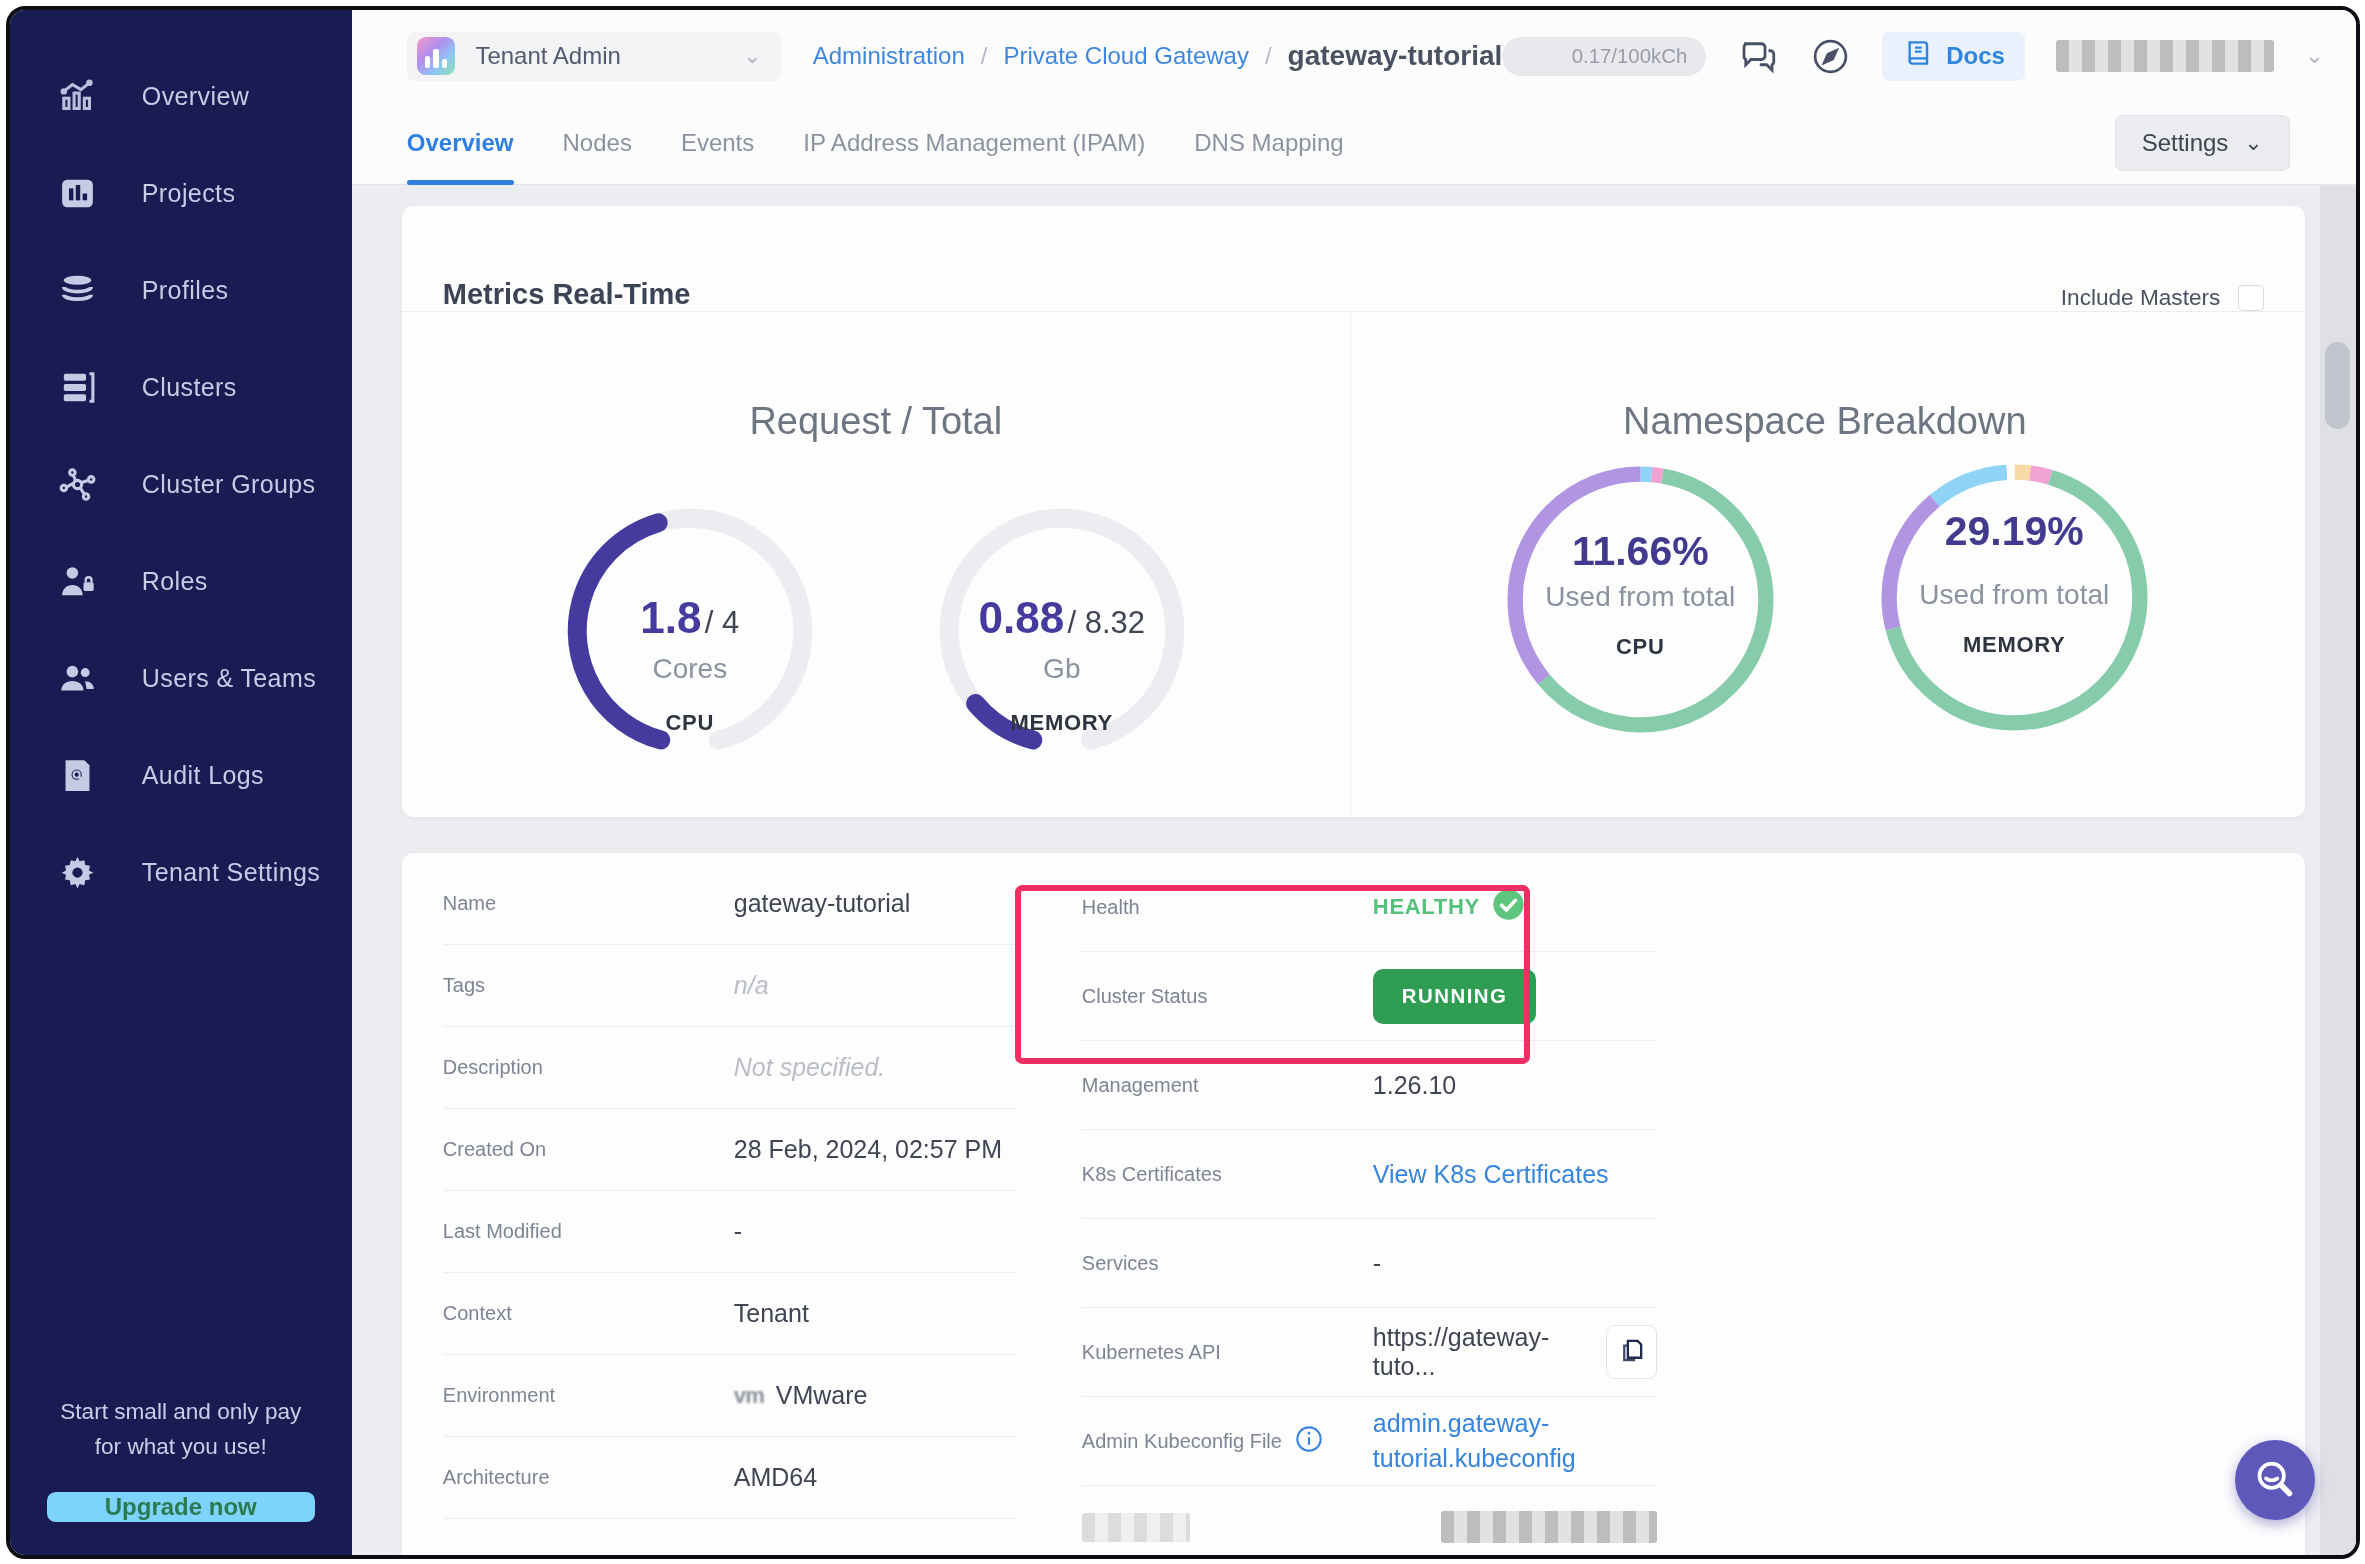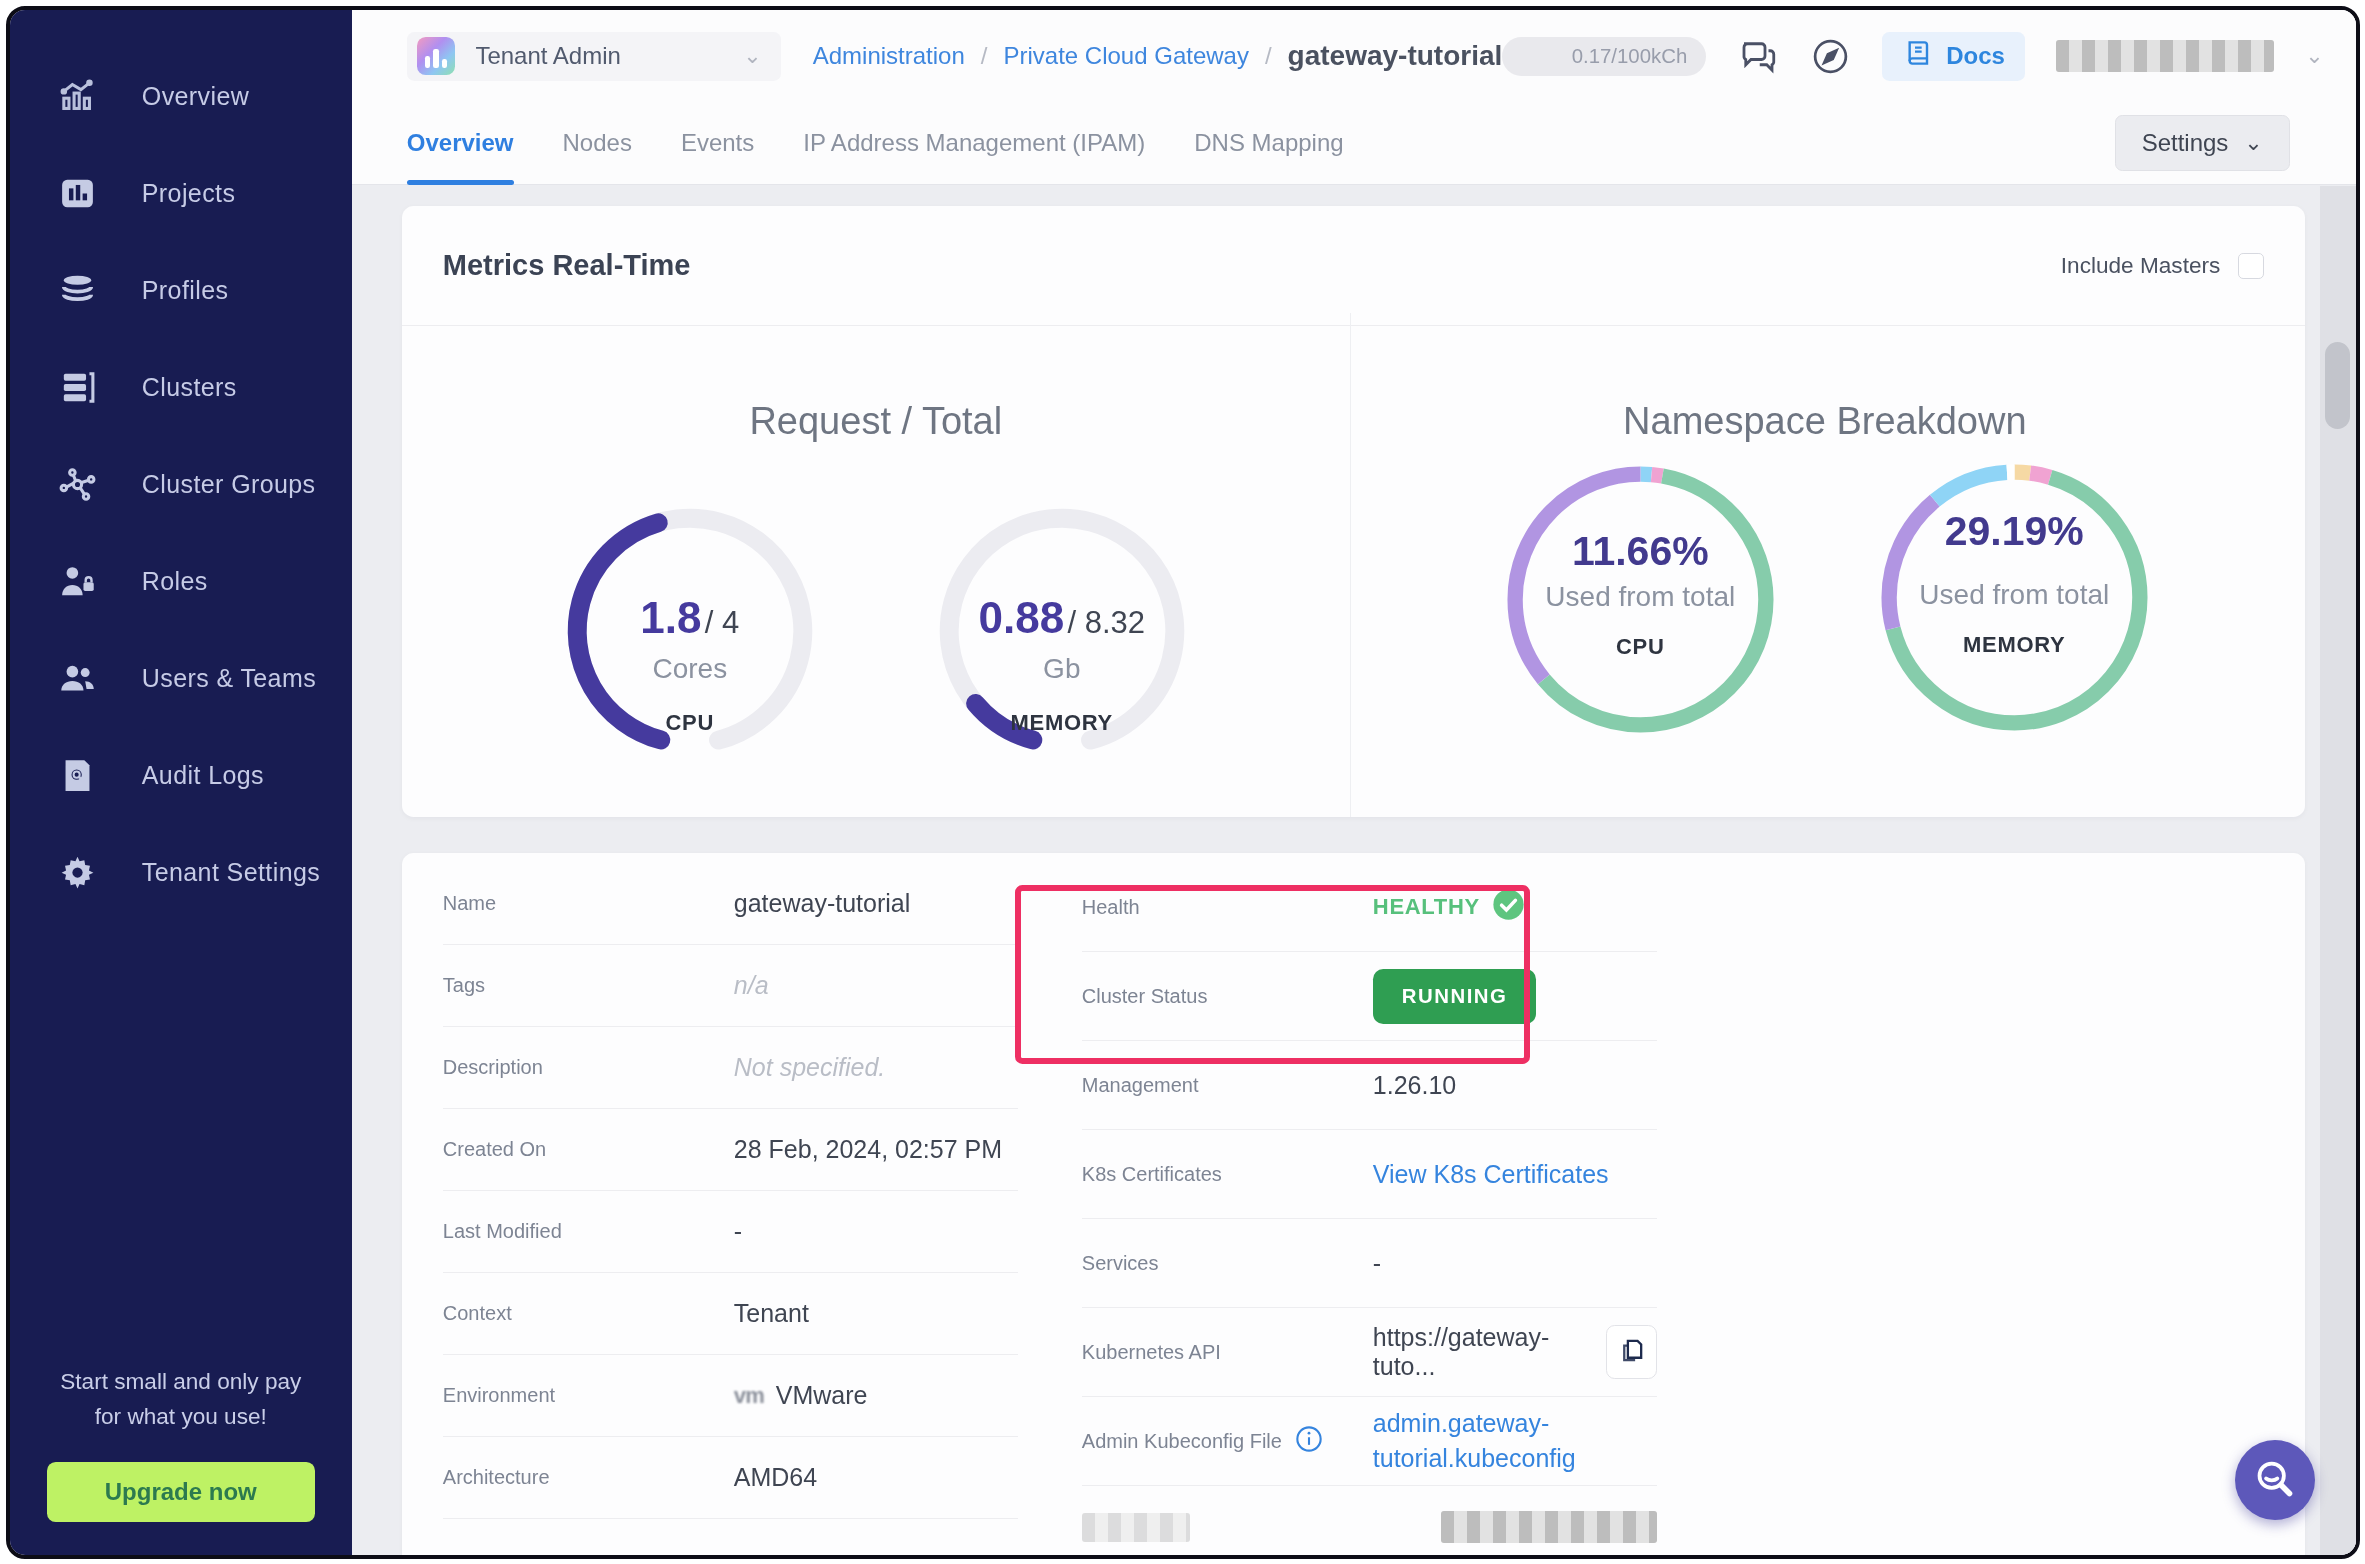--- a/index.html
+++ b/index.html
@@ -14,22 +14,22 @@
   .brand-row { display:flex; align-items:center; gap:19px; }
   .brand-name { font-size:41px; font-weight:bold; color:#ffffff; letter-spacing:0.7px; }
   .version { margin:48px 0 0 2.9px; font-size:22px; color:#8e93b8; }
   .nav { margin-top:64px; display:flex; flex-direction:column; gap:52px; padding-left:45px; }
   .nav-item { display:flex; align-items:center; gap:42px; cursor:pointer; }
   .nav-item .ico { width:45px; height:45px; display:flex; align-items:center; justify-content:center; }
   .nav-item .lbl { font-size:25px; color:#c6cbe6; letter-spacing:0.4px; }
   .side-bottom { position:absolute; left:0; right:0; bottom:0; }
   .promo { text-align:center; padding:0 29px 33px 29px; }
   .promo-text { font-size:22.6px; line-height:35px; color:#c9cee8; }
-  .upgrade-btn { margin-top:28px; display:inline-block; background:#bef264; color:#2c7a4f;
-                 font-size:24px; font-weight:bold; padding:16px 58px; border-radius:8.7px; border:none; cursor:pointer; }
+  .upgrade-btn { margin-top:28px; display:inline-block; background:#7dd3fc; color:#2c7a4f;
+                 font-size:24px; font-weight:bold; padding:1px 58px; border-radius:8.7px; border:none; cursor:pointer; }
   .side-footer { border-top:1.5px solid #3c416f; height:76px; display:flex; align-items:center; padding:0 33px 0 41px; }
   .sfoot-brand { display:flex; align-items:center; gap:17.5px; flex:1; }
   .sfoot-name { font-size:25px; color:#a9aec7; }
   .sfoot-name b { color:#b9bed4; font-weight:bold; }
   .collapse { font-size:32px; color:#8f96ad; cursor:pointer; line-height:1; }
 
   
   .main { position:relative; flex:1; background:#ecedf1; overflow:hidden; }
   .topbar { height:93px; background:#fcfcfd; display:flex; align-items:center; padding:0 32px 0 55px; }
   .scope-chip { width:386px; height:49px; background:#f4f4f7; border-radius:7.3px; display:flex;
@@ -64,21 +64,21 @@
   .tab.active { color:#2f7fe0; font-weight:bold; }
   .tab.active::after { content:""; position:absolute; left:0; right:0; bottom:-1.5px; height:5.1px; background:#2f7fe0; border-radius:2.9px; }
   .settings-btn { margin-left:auto; background:#ebecf0; border:0.7px solid #e0e1e6; border-radius:7.3px;
                   padding:13px 26px; font-size:24px; color:#3f4552; display:flex; align-items:center; gap:16px; cursor:pointer; }
 
   .content { position:absolute; top:176px; left:0; right:0; bottom:0; overflow:hidden; padding-left:50px; }
 
   
   .card { width:1903px; background:#fdfdfe; border-radius:11.6px; box-shadow:0 1.5px 5.8px rgba(30,30,60,0.04); }
   .metrics-card { position:relative; margin-top:20.4px; height:611px; }
-  .m-head { height:120px; display:flex; align-items:center; padding:0 41px; border-bottom:1.5px solid #ededf0; }
+  .m-head { height:106px; display:flex; align-items:flex-end; padding:0 41px; border-bottom:1.5px solid #ededf0; }
   .m-title { font-size:29px; font-weight:bold; color:#3b4354; }
   .include-masters { margin-left:auto; display:flex; align-items:center; gap:17.5px; }
   .include-masters span { font-size:22.6px; color:#4a5160; }
   .checkbox { width:26px; height:26px; border:1.5px solid #d7d9e0; border-radius:5.1px; background:#ffffff; cursor:pointer; }
   .m-body { position:absolute; top:107px; left:0; right:0; bottom:0; }
   .v-divider { position:absolute; left:948px; top:0; bottom:0; width:1.5px; background:#eeeff2; }
   .sec-title { position:absolute; font-size:38px; color:#6e7582; transform:translateX(-50%); white-space:nowrap; }
   .gauge-box, .donut-box { position:absolute; }
   .ring-text { position:absolute; width:100%; text-align:center; }
   .g-value { font-size:44px; font-weight:bold; color:#453a9e; }

